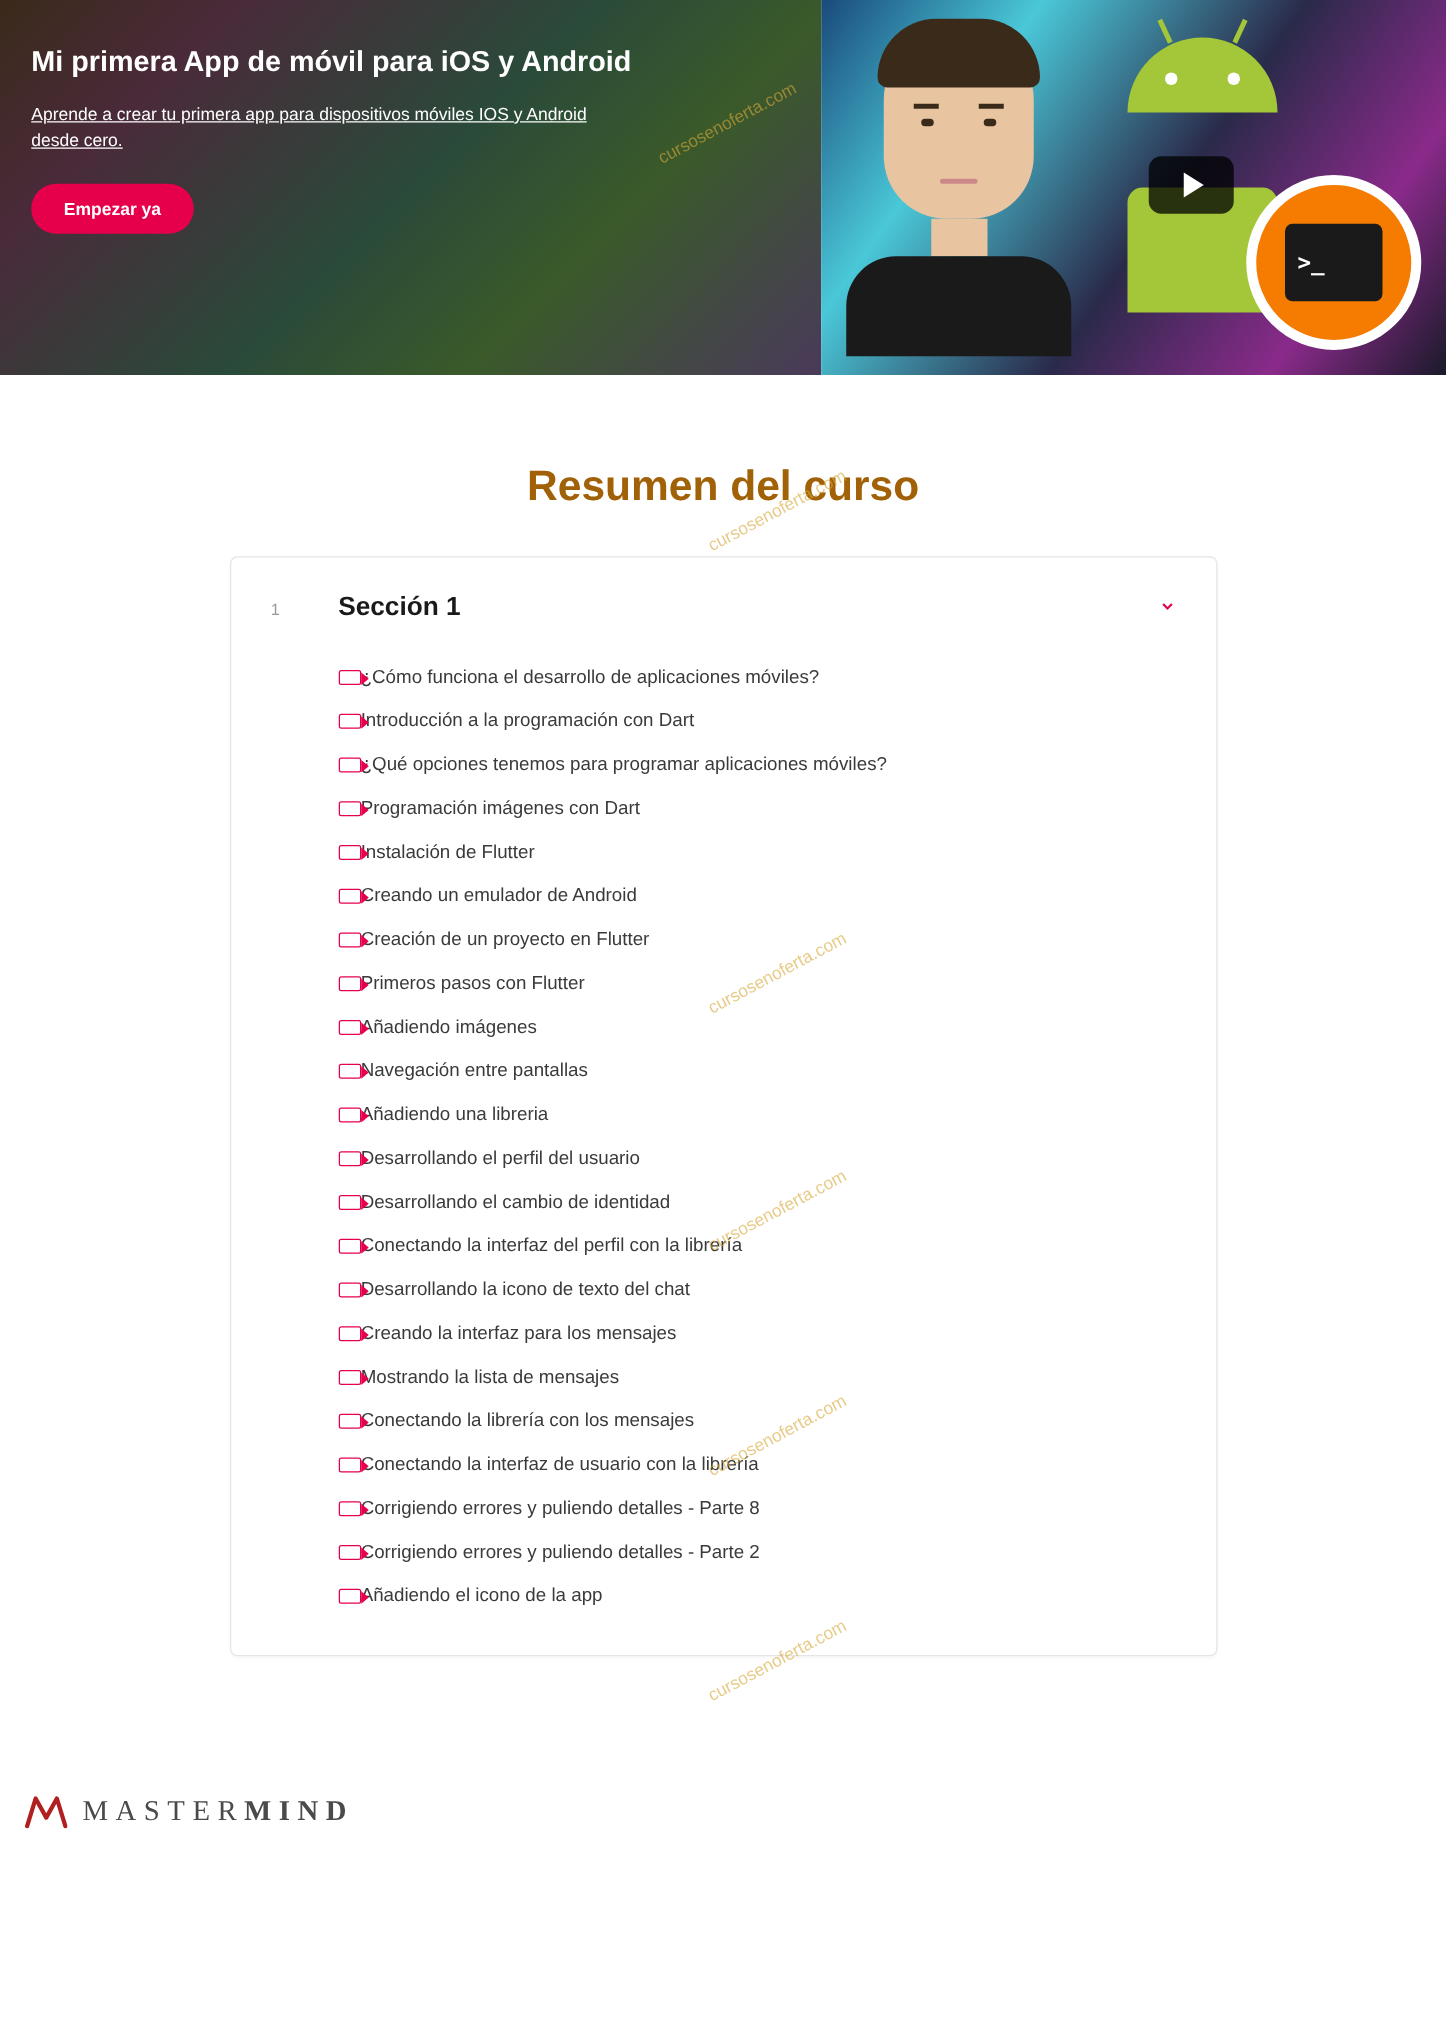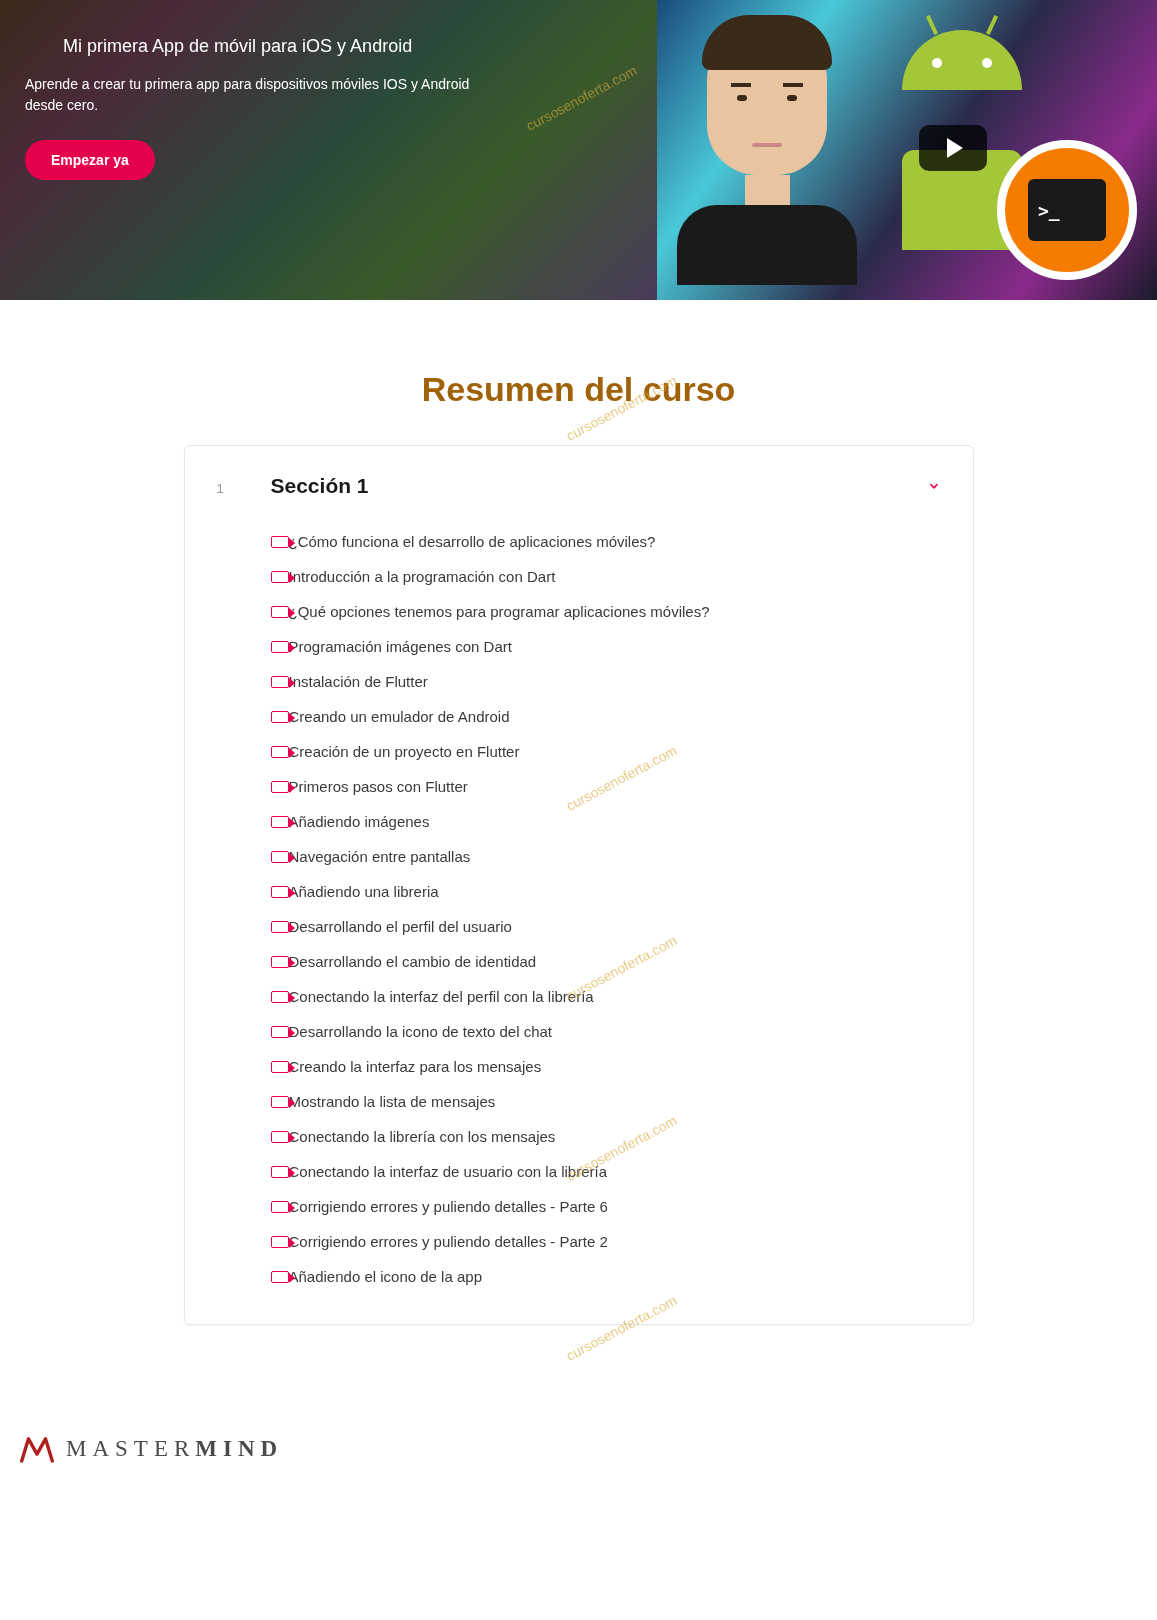--- a/index.html
+++ b/index.html
@@ -11,22 +11,22 @@
       position: relative;
       overflow: hidden;
     }
     .hero-left {
       flex: 1;
       background: linear-gradient(135deg, #3a2a1a 0%, #4a2a3a 20%, #2a4a3a 50%, #3a5a2a 70%, #4a3a5a 100%);
       padding: 35px 25px;
       color: #fff;
       position: relative;
     }
-    .hero-title { font-size: 18px; font-weight: 400; margin-bottom: 16px; line-height: 1.3; margin-left: 38px; }
-    .hero-subtitle { font-size: 14px; line-height: 1.5; margin-bottom: 24px; max-width: 460px; }
+    .hero-title { font-size: 23px; font-weight: 700; margin-bottom: 16px; line-height: 1.3; }
+    .hero-subtitle { font-size: 14px; line-height: 1.5; margin-bottom: 24px; max-width: 460px; text-decoration: underline; }
     .hero-cta {
       display: inline-block;
       background: #e6004c;
       color: #fff;
       border: none;
       padding: 12px 26px;
       font-size: 14px;
       font-weight: 600;
       border-radius: 22px;
       cursor: pointer;
@@ -287,21 +287,21 @@
           <div class="lesson-item">
             <span class="video-icon"></span>
             <span class="lesson-title">Conectando la librería con los mensajes</span>
           </div>
           <div class="lesson-item">
             <span class="video-icon"></span>
             <span class="lesson-title">Conectando la interfaz de usuario con la librería</span>
           </div>
           <div class="lesson-item">
             <span class="video-icon"></span>
-            <span class="lesson-title">Corrigiendo errores y puliendo detalles - Parte 6</span>
+            <span class="lesson-title">Corrigiendo errores y puliendo detalles - Parte 8</span>
           </div>
           <div class="lesson-item">
             <span class="video-icon"></span>
             <span class="lesson-title">Corrigiendo errores y puliendo detalles - Parte 2</span>
           </div>
           <div class="lesson-item">
             <span class="video-icon"></span>
             <span class="lesson-title">Añadiendo el icono de la app</span>
           </div>
         </div>

